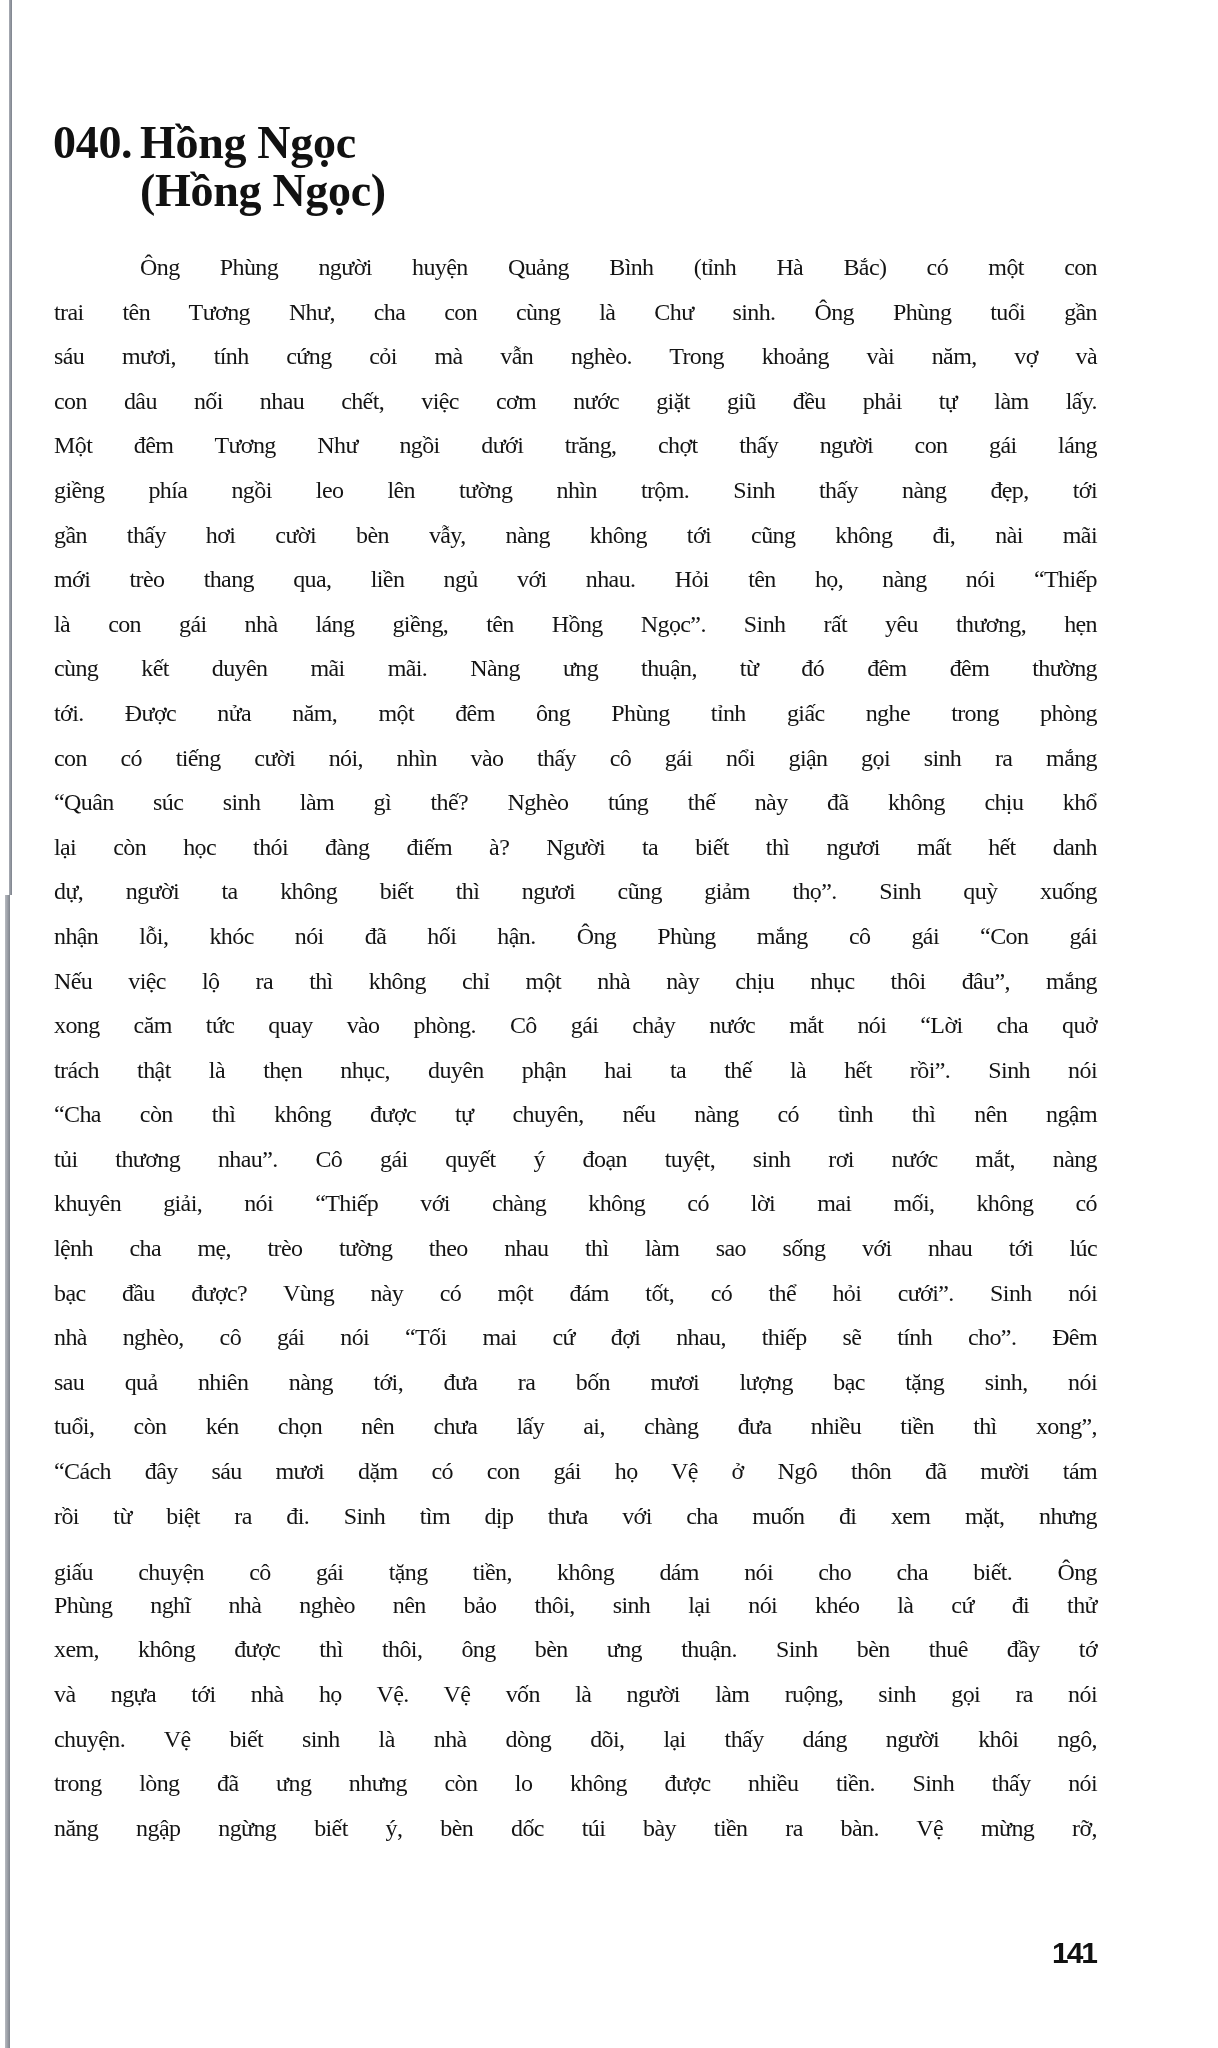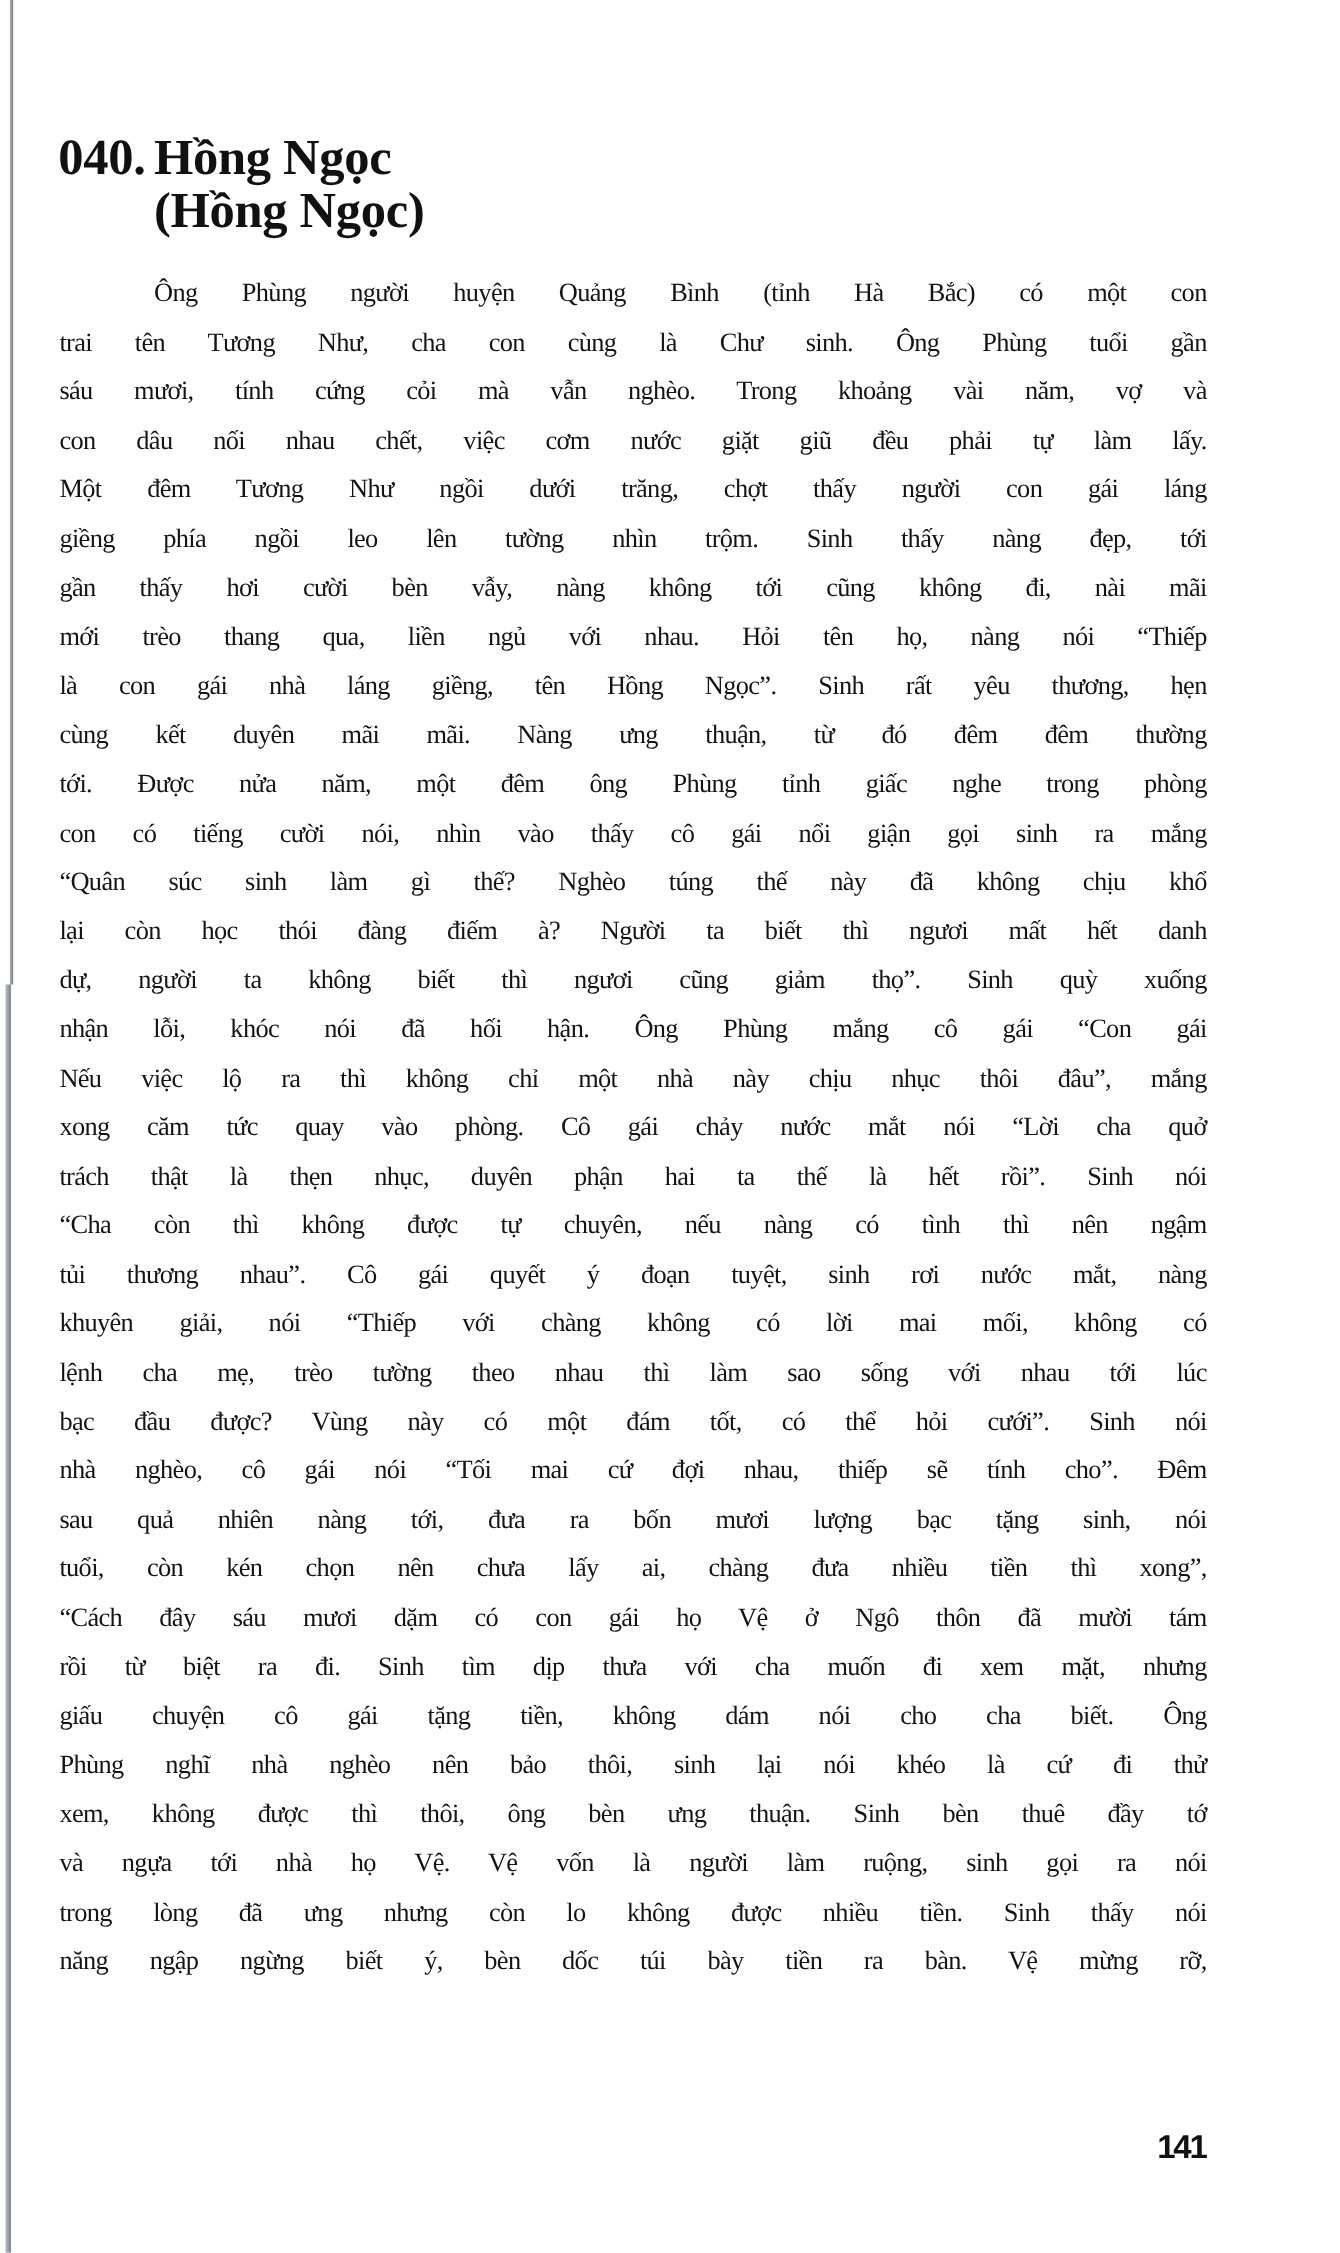--- a/index.html
+++ b/index.html
@@ -121,21 +121,22 @@
     <div class="line"><span class="txt" style="white-space: normal; display: inline-block; width: 100%;">“Cha còn thì không được tự chuyên, nếu nàng có tình thì nên ngậm</span></div>
     <div class="line"><span class="txt" style="white-space: normal; display: inline-block; width: 100%;">tủi thương nhau”. Cô gái quyết ý đoạn tuyệt, sinh rơi nước mắt, nàng</span></div>
     <div class="line"><span class="txt" style="white-space: normal; display: inline-block; width: 100%;">khuyên giải, nói “Thiếp với chàng không có lời mai mối, không có</span></div>
     <div class="line"><span class="txt" style="white-space: normal; display: inline-block; width: 100%;">lệnh cha mẹ, trèo tường theo nhau thì làm sao sống với nhau tới lúc</span></div>
     <div class="line"><span class="txt" style="white-space: normal; display: inline-block; width: 100%;">bạc đầu được? Vùng này có một đám tốt, có thể hỏi cưới”. Sinh nói</span></div>
     <div class="line"><span class="txt" style="white-space: normal; display: inline-block; width: 100%;">nhà nghèo, cô gái nói “Tối mai cứ đợi nhau, thiếp sẽ tính cho”. Đêm</span></div>
     <div class="line"><span class="txt" style="white-space: normal; display: inline-block; width: 100%;">sau quả nhiên nàng tới, đưa ra bốn mươi lượng bạc tặng sinh, nói</span></div>
     <div class="line"><span class="txt" style="white-space: normal; display: inline-block; width: 100%;">tuổi, còn kén chọn nên chưa lấy ai, chàng đưa nhiều tiền thì xong”,</span></div>
     <div class="line"><span class="txt" style="white-space: normal; display: inline-block; width: 100%;">“Cách đây sáu mươi dặm có con gái họ Vệ ở Ngô thôn đã mười tám</span></div>
     <div class="line"><span class="txt" style="white-space: normal; display: inline-block; width: 100%;">rồi từ biệt ra đi. Sinh tìm dịp thưa với cha muốn đi xem mặt, nhưng</span></div>
-    <div class="line"><span class="txt" style="white-space: normal; display: inline-block; width: 100%;">giấu chuyện cô gái tặng tiền, không dám nói cho cha biết. Ông</span></div>
+    <div class="line"><span class="txt" style="white-space: normal; display: inline-block; width: 100%; margin-top: 12px;">giấu chuyện cô gái tặng tiền, không dám nói cho cha biết. Ông</span></div>
     <div class="line"><span class="txt" style="white-space: normal; display: inline-block; width: 100%;">Phùng nghĩ nhà nghèo nên bảo thôi, sinh lại nói khéo là cứ đi thử</span></div>
     <div class="line"><span class="txt" style="white-space: normal; display: inline-block; width: 100%;">xem, không được thì thôi, ông bèn ưng thuận. Sinh bèn thuê đầy tớ</span></div>
     <div class="line"><span class="txt" style="white-space: normal; display: inline-block; width: 100%;">và ngựa tới nhà họ Vệ. Vệ vốn là người làm ruộng, sinh gọi ra nói</span></div>
+    <div class="line"><span class="txt" style="white-space: normal; display: inline-block; width: 100%;">chuyện. Vệ biết sinh là nhà dòng dõi, lại thấy dáng người khôi ngô,</span></div>
     <div class="line"><span class="txt" style="white-space: normal; display: inline-block; width: 100%;">trong lòng đã ưng nhưng còn lo không được nhiều tiền. Sinh thấy nói</span></div>
     <div class="line"><span class="txt" style="white-space: normal; display: inline-block; width: 100%;">năng ngập ngừng biết ý, bèn dốc túi bày tiền ra bàn. Vệ mừng rỡ,</span></div>
   </div>
 
 <div class="page-number">141</div>
 
 </body></html>

